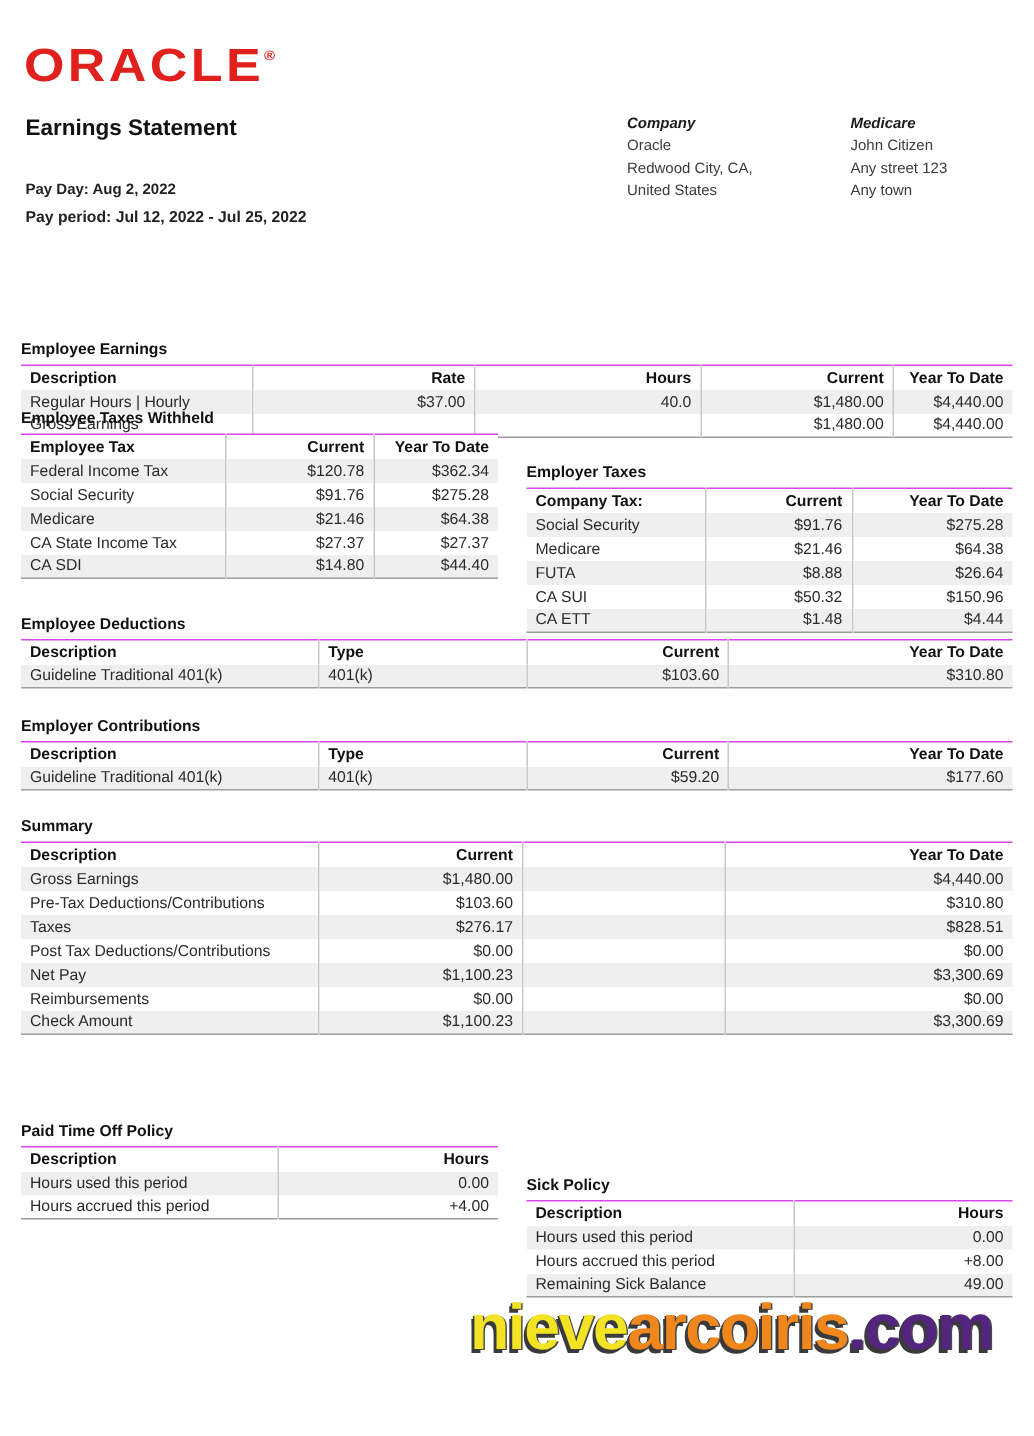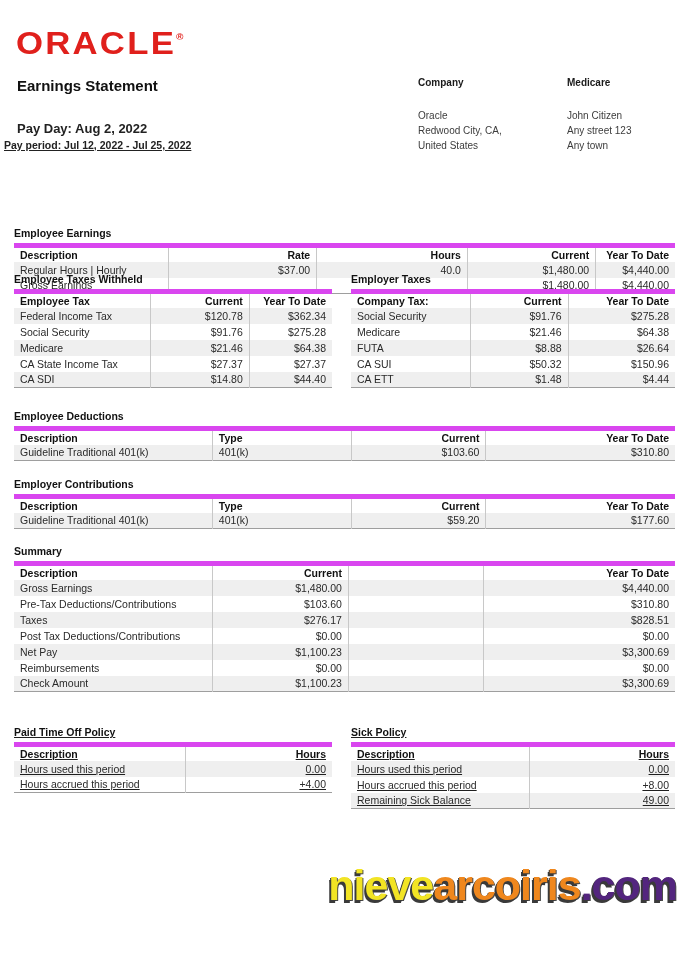--- a/index.html
+++ b/index.html
@@ -5,57 +5,57 @@
   * { margin:0; padding:0; box-sizing:border-box; }
   html,body { background:#ffffff; }
   body { font-family:"Liberation Sans", sans-serif; color:#1f1f1f; }
   #page { position:relative; width:689px; height:957px; background:#fff; overflow:hidden; }
 
   
   .logo { position:absolute; left:16px; top:26px; font-size:31px; font-weight:bold;
           letter-spacing:2px; transform:scaleX(1.12); transform-origin:left center; white-space:nowrap; }
   .logo .reg { font-size:9px; vertical-align:14px; letter-spacing:0; }
   .doc-title { position:absolute; left:17px; top:77px; font-size:15px; font-weight:bold; color:#111; }
-  .pay-line1 { position:absolute; left:17px; top:121px; font-size:13px; font-weight:bold; color:#222; }
-  .pay-line2 { position:absolute; left:4px; top:139px; font-size:10.5px; font-weight:bold; color:#222;text-decoration:underline; }
+  .pay-line1 { position:absolute; left:17px; top:121px; font-size:10px; font-weight:bold; color:#222; }
+  .pay-line2 { position:absolute; left:17px; top:139px; font-size:10.5px; font-weight:bold; color:#222; }
 
   .info-block { position:absolute; top:77px; font-size:10px; color:#3c3c3c; }
-  .info-block .info-label { font-weight:bold; color:#1a1a1a; margin-bottom:20px; }
+  .info-block .info-label { font-weight:bold; color:#1a1a1a; margin-bottom:2px;font-style:italic; }
   .info-block .info-line { line-height:15px; }
   .company-block { left:418px; }
   .employee-block { left:567px; }
 
   
   .section { position:absolute; left:14px; width:661px; }
   .sec-title { font-size:10.5px; font-weight:bold; color:#111; margin-bottom:4px; }
   .two-col { display:flex; justify-content:space-between; }
   .col-left { width:318px; }
-  .col-right { width:324px; }
+  .col-right { width:324px;margin-top:36px; }
 
   table.stmt { width:100%; border-collapse:collapse; table-layout:fixed;
-               border-top:5px solid #d946ef; border-bottom:1px solid #9e9e9e;
+               border-top:1px solid #d946ef; border-bottom:1px solid #9e9e9e;
                font-size:10.5px; }
   table.stmt th, table.stmt td { height:16px; padding:0 6px; border-left:1px solid #c8c8c8;
                overflow:hidden; white-space:nowrap; }
   table.stmt th:first-child, table.stmt td:first-child { border-left:none; }
   table.stmt thead th { font-weight:bold; color:#111; background:#fff; }
   table.stmt tbody tr:nth-child(odd) { background:#efefef; }
   table.stmt tbody td { color:#2a2a2a; }
   .al { text-align:left; } .ar { text-align:right; }
 
   .sec-earnings      { top:193px;margin-top:34px; }
   .sec-taxes         { top:273px; }
   .sec-deductions    { top:410px; }
   .sec-contributions { top:478px; }
   .sec-summary       { top:545px; }
-  .sec-policies      { top:726px;text-decoration:underline; }
+  .sec-policies      { top:748px; }
 
   
   .watermark { position:absolute; top:861px; left:0; width:689px; text-align:right;
-               padding-right:12px; font-size:43px; font-weight:bold; letter-spacing:-1px;
+               padding-right:27px; font-size:43px; font-weight:bold; letter-spacing:-1px;
                white-space:nowrap; }
   .watermark span { text-shadow:-2px 3px 0 #3a3a3a, -1px 1px 0 #3a3a3a, 1px 1px 0 #4a4a4a; }
 </style>
 </head>
 <body>
 
 <div id="page">
 
   <div class="logo">
     <span style="color: rgb(224, 32, 28);">ORACLE</span><span class="reg" style="color: rgb(224, 32, 28);">®</span>

